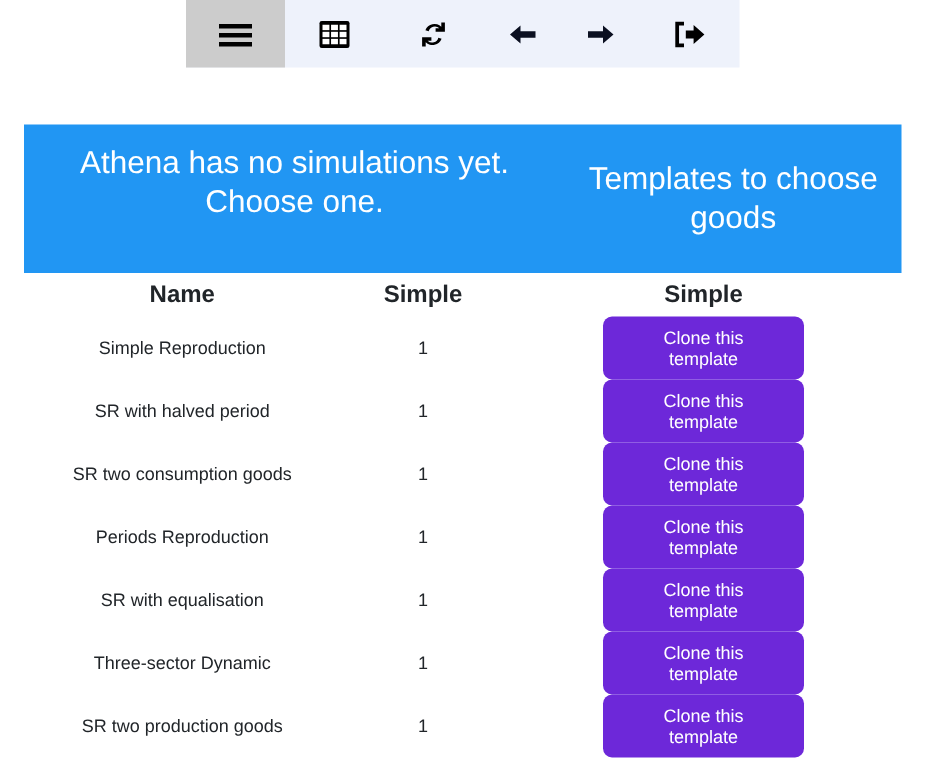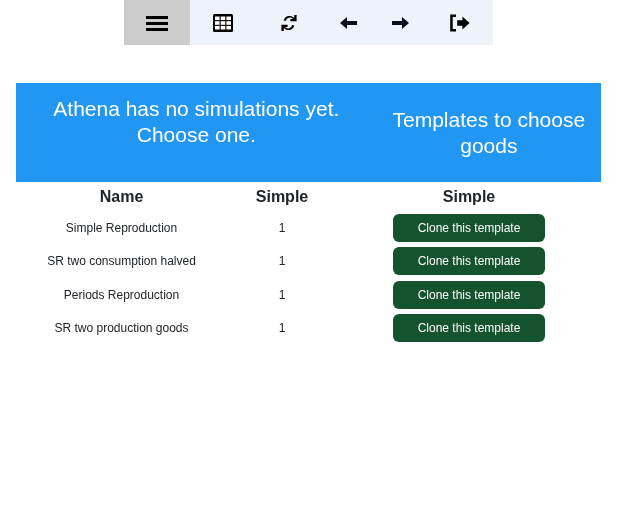--- a/index.html
+++ b/index.html
@@ -101,29 +101,29 @@
     height: 33.5px;
     vertical-align: middle;
     color: #212529;
   }
   .col-name  { width: 211px; }
   .col-per   { width: 110px; }
   .col-clone { width: 264px; }
 
   .clone-btn {
     display: inline-block;
-    background: #14532d;
+    background: #6d28d9;
     color: #ffffff;
     border: none;
     border-radius: 6px;
     font-family: "Liberation Sans", sans-serif;
     font-size: 12px;
     line-height: 14px;
     padding: 7px 16px;
-    width: 152px;
+    width: 134px;
     box-sizing: border-box;
     cursor: pointer;
     text-align: center;
   }
 </style>
 </head>
 <body>
 
 <div class="toolbar">
 
@@ -208,26 +208,41 @@
       <th>Simple</th>
     </tr>
   </thead>
   <tbody id="templates-body">
       <tr>
         <td>Simple Reproduction</td>
         <td>1</td>
         <td><button class="clone-btn">Clone this template</button></td>
       </tr>
       <tr>
-        <td>SR two consumption halved</td>
+        <td>SR with halved period</td>
+        <td>1</td>
+        <td><button class="clone-btn">Clone this template</button></td>
+      </tr>
+      <tr>
+        <td>SR two consumption goods</td>
         <td>1</td>
         <td><button class="clone-btn">Clone this template</button></td>
       </tr>
       <tr>
         <td>Periods Reproduction</td>
+        <td>1</td>
+        <td><button class="clone-btn">Clone this template</button></td>
+      </tr>
+      <tr>
+        <td>SR with equalisation</td>
+        <td>1</td>
+        <td><button class="clone-btn">Clone this template</button></td>
+      </tr>
+      <tr>
+        <td>Three-sector Dynamic</td>
         <td>1</td>
         <td><button class="clone-btn">Clone this template</button></td>
       </tr>
       <tr>
         <td>SR two production goods</td>
         <td>1</td>
         <td><button class="clone-btn">Clone this template</button></td>
       </tr>
     </tbody>
 </table>

